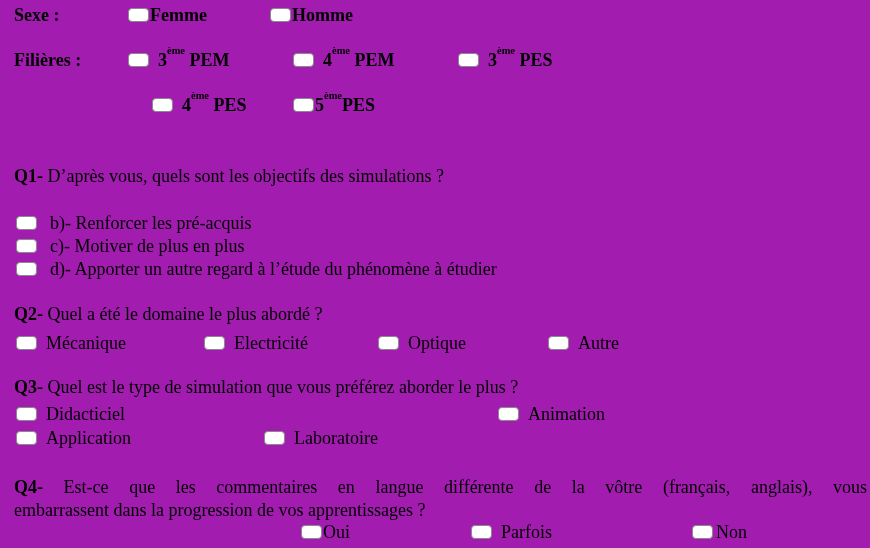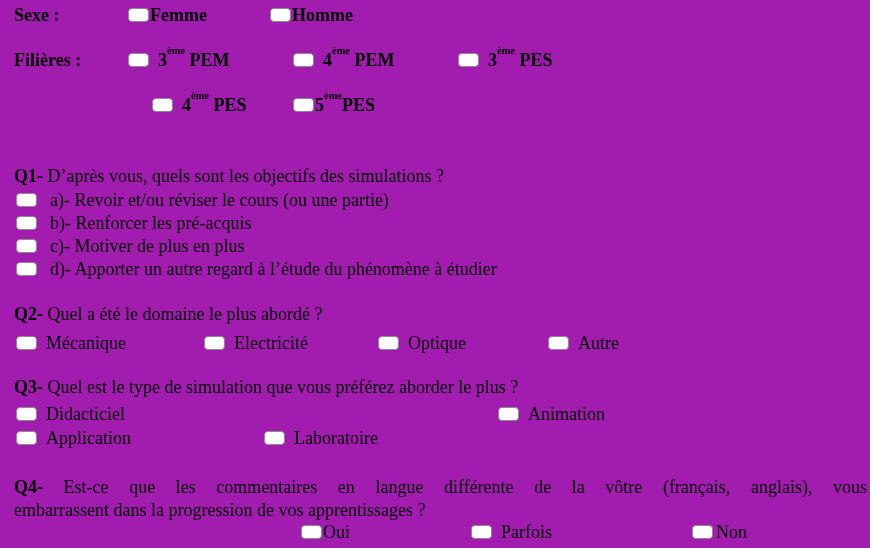--- a/index.html
+++ b/index.html
@@ -95,25 +95,20 @@
       <span class="cb gap"></span><span class="bold"><span>4</span><sup class="ord">ème</sup><span> PES</span></span>
     </span>
     <span class="abs opt" style="left:285px;">
       <span class="cb tight"></span><span class="bold"><span>5</span><sup class="ord">ème</sup><span>PES</span></span>
     </span>
   </div>
 
   <div class="head" style="top:165px;">
     <b class="qlabel">Q1-</b><span> D’après vous, quels sont les objectifs des simulations ?</span>
   </div>
-  <div class="row" style="top:189px;">
-    <span class="abs opt" style="left:8px;">
-      <span class="cb gap-lg"></span><span>a)- Revoir et/ou réviser le cours (ou une partie)</span>
-    </span>
-  </div>
   <div class="row" style="top:212px;">
     <span class="abs opt" style="left:8px;">
       <span class="cb gap-lg"></span><span>b)- Renforcer les pré-acquis</span>
     </span>
   </div>
   <div class="row" style="top:235px;">
     <span class="abs opt" style="left:8px;">
       <span class="cb gap-lg"></span><span>c)- Motiver de plus en plus</span>
     </span>
   </div>

